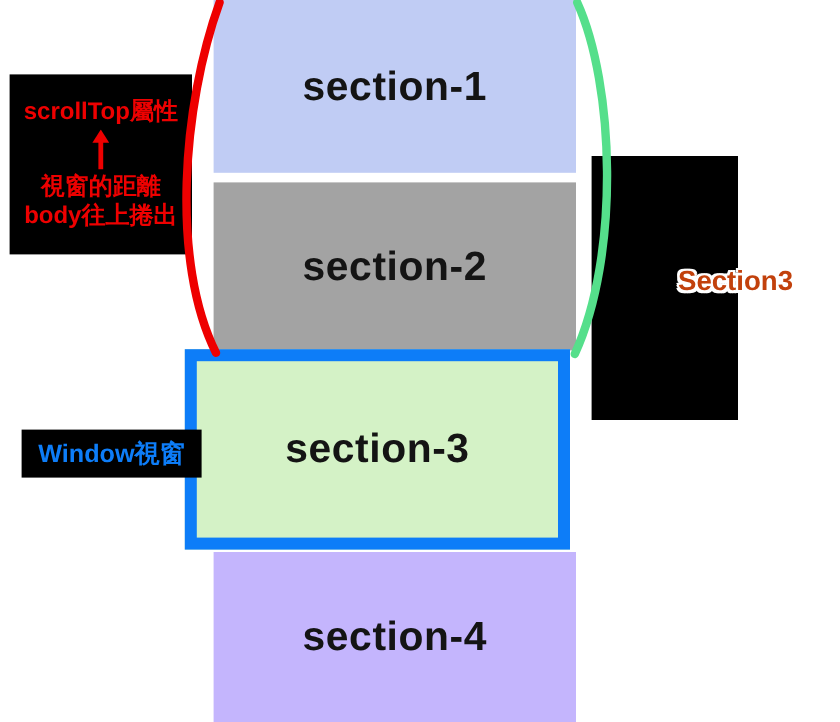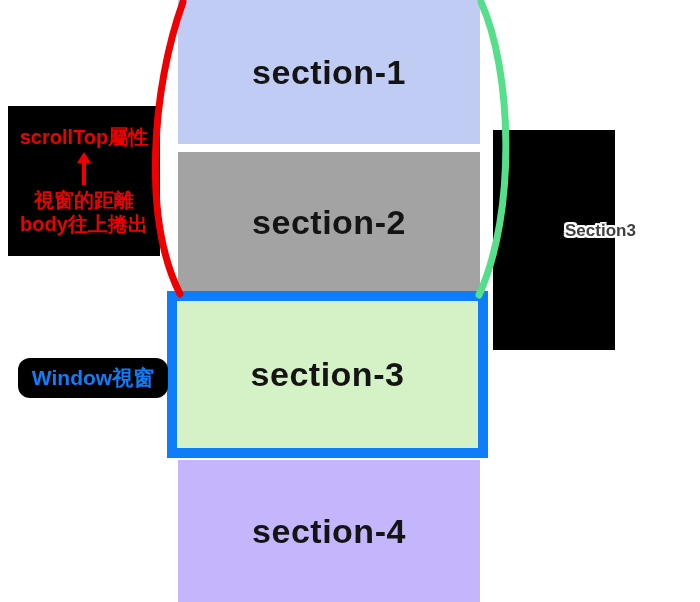--- a/index.html
+++ b/index.html
@@ -9,40 +9,40 @@
   }
   .abs { position:absolute; }
   .section {
     display:flex; align-items:center; justify-content:center;
     font-size:34px; font-weight:bold; color:#141414; letter-spacing:0.5px;
   }
   #sec1 { left:178px; top:0;     width:302px; height:144px; z-index:1; }
   #sec2 { left:178px; top:152px; width:302px; height:140px; z-index:1; }
   #sec4 { left:178px; top:460px; width:302px; height:142px; z-index:1; }
   #windowFrame {
-    left:167px; top:291px; width:321px; height:167px; box-sizing:border-box;
+    left:154px; top:291px; width:321px; height:167px; box-sizing:border-box;
     border:10px solid #0d7df8; z-index:3;
     display:flex; align-items:center; justify-content:center;
     font-size:34px; font-weight:bold; color:#141414; letter-spacing:0.5px;
   }
   #scrollTopBox {
     left:8px; top:62px; width:152px; height:150px; background:#000;
     z-index:2; display:flex; flex-direction:column; align-items:center;
     justify-content:center; gap:2px; text-align:center;
-    color:#ee0000; font-weight:bold; font-size:20px; line-height:1.12;margin-top:44px;
+    color:#ee0000; font-weight:bold; font-size:20px; line-height:1.12;
   }
   #windowLabelBox {
     left:18px; top:358px; width:150px; height:40px; background:#000;
     z-index:4; display:flex; align-items:center; justify-content:center;
-    color:#0d7df8; font-weight:bold; font-size:21px;border-radius:12px;
+    color:#0d7df8; font-weight:bold; font-size:21px;
   }
   #rightBox { left:493px; top:130px; width:122px; height:220px; background:#000; z-index:2; }
   #rightBoxLabel {
     left:565px; top:221px; z-index:5;
-    font-size:17px; font-weight:bold; color:#404040;
+    font-size:23px; font-weight:bold; color:#c2410c;
     text-shadow:
       -2px -2px 0 #fff, 2px -2px 0 #fff, -2px 2px 0 #fff, 2px 2px 0 #fff,
       -2px 0 0 #fff, 2px 0 0 #fff, 0 -2px 0 #fff, 0 2px 0 #fff;
   }
   #curves { left:0; top:0; z-index:6; pointer-events:none; }
   .arrow-wrap { height:36px; display:flex; align-items:center; justify-content:center; }
 </style>
 </head>
 <body>
 

